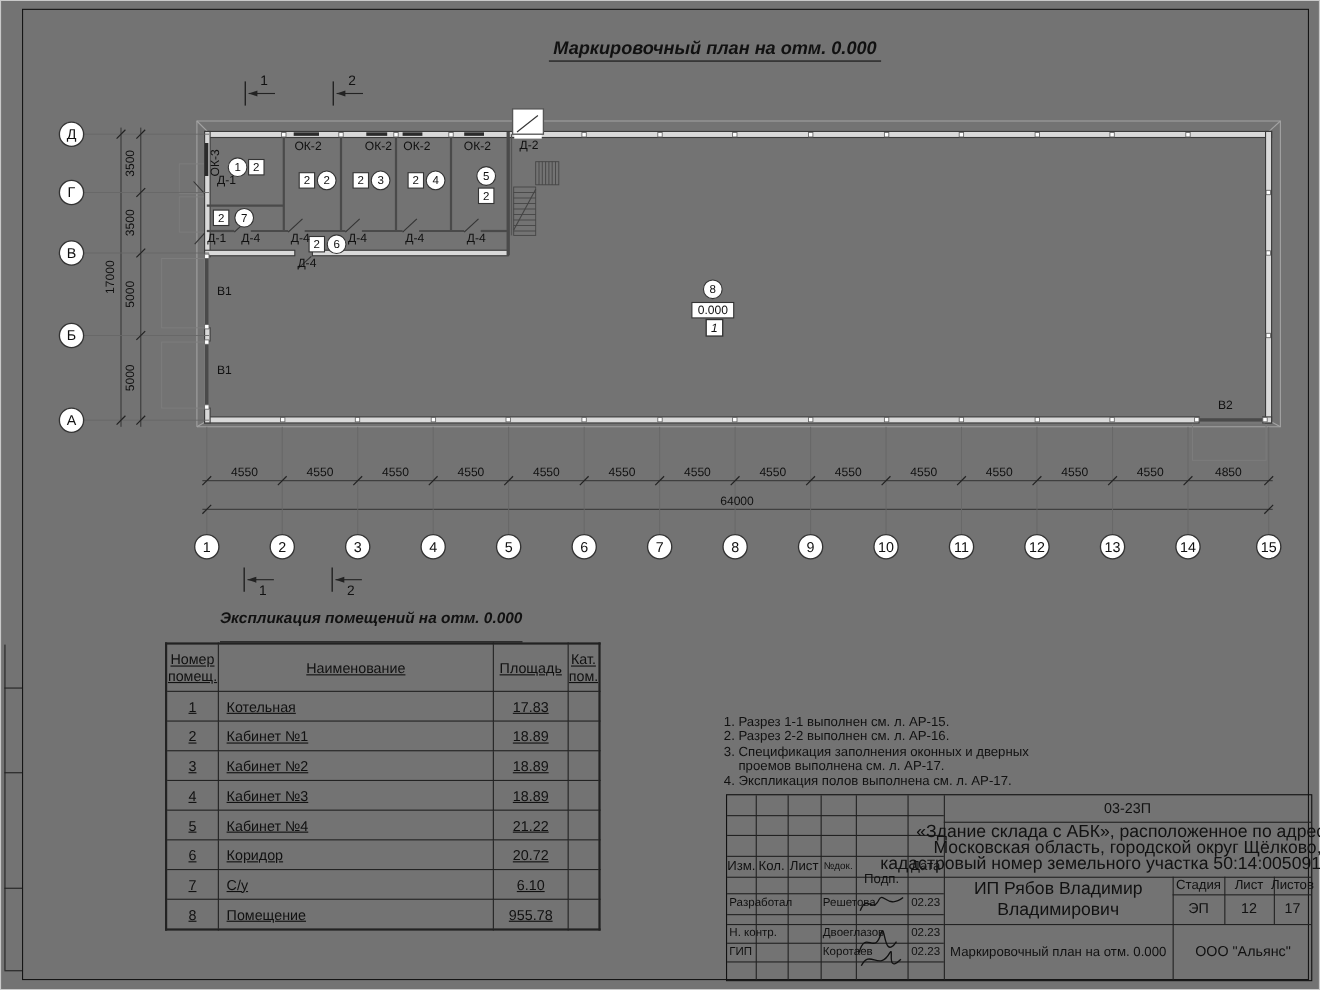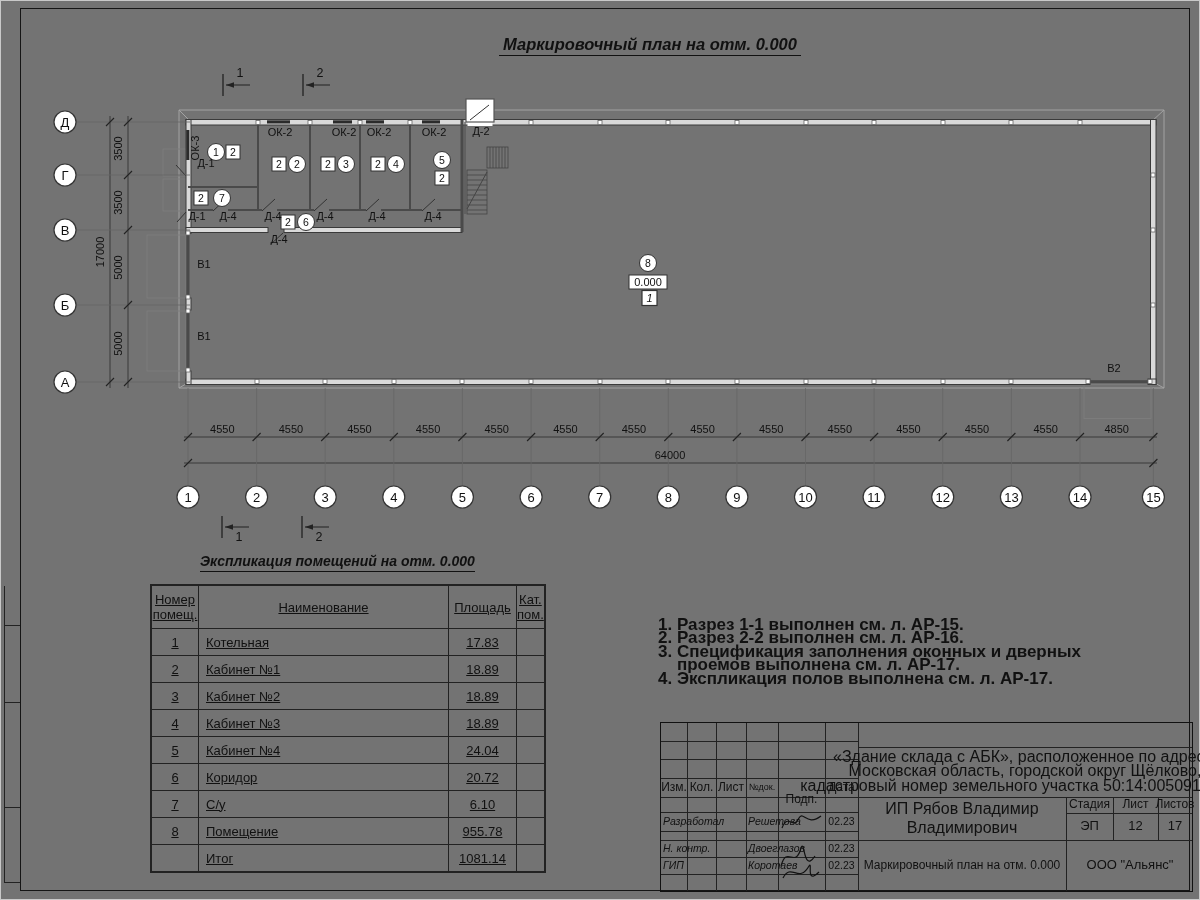--- a/index.html
+++ b/index.html
@@ -5,47 +5,47 @@
   html,body{margin:0;padding:0;background:#ffffff;}
   .sheet{position:relative;width:1200px;height:900px;background:#737373;overflow:hidden;
          font-family:"Liberation Sans",sans-serif;color:#111;
          box-shadow:inset 0 0 0 1px #c9c9c9;}
   .abs{position:absolute;}
   .frame{position:absolute;left:20px;top:8px;width:1168px;height:881px;border:1.7px solid #151515;}
   .main-title{position:absolute;left:400px;top:35px;width:500px;text-align:center;
               font-size:16.5px;font-weight:bold;font-style:italic;}
   .main-title span{border-bottom:1.4px solid #111;padding:0 4px 2px 4px;}
   .table-title{position:absolute;left:200px;top:553px;font-size:14px;font-weight:bold;font-style:italic;}
-  .table-title span{border-bottom:1.3px solid #111;padding-bottom:2px;}
+  .table-title span{border-bottom:1.3px solid #111;padding-bottom:14px;}
   svg{position:absolute;left:0;top:0;}
   svg text{font-family:"Liberation Sans",sans-serif;fill:#111;}
   .t-dim{font-size:11px;}
   .t-ax{font-size:13px;}
   .t-tag{font-size:10.5px;}
   .t-lbl{font-size:11px;}
   .t-sec{font-size:12.5px;}
   
   .room-table{position:absolute;left:150px;top:584px;border-collapse:collapse;table-layout:fixed;text-decoration:underline;}
   .room-table th,.room-table td{border:1px solid #222;font-weight:normal;font-size:13px;
       padding:0;overflow:hidden;}
   .room-table{border:2px solid #222;}
   .room-table thead th{height:42px;font-size:13px;}
   .room-table tbody td{height:26px;}
   .c-num{width:46px;text-align:center;}
   .c-name{width:242px;text-align:left;padding-left:7px !important;}
   .c-area{width:67px;text-align:center;}
   .c-cat{width:26px;text-align:center;font-size:12px;}
   .room-table thead th{border-bottom:1.8px solid #222;}
   
-  .notes{position:absolute;left:658px;top:618px;font-size:17px;line-height:13.4px;white-space:pre;font-weight:bold;}
+  .notes{position:absolute;left:658px;top:650px;font-size:12px;line-height:13.4px;white-space:pre;}
   
   .stamp{position:absolute;left:660px;top:722px;width:531px;height:168px;border:1.8px solid #111;box-sizing:content-box;}
   .stamp .ln{position:absolute;background:#222;}
   .cell{position:absolute;display:flex;align-items:center;justify-content:center;text-align:center;line-height:1.15;}
-  .cell.left{justify-content:flex-start;text-align:right;font-style:italic;}
+  .cell.left{justify-content:flex-start;text-align:right;}
   .f13{font-size:13px;} .f12{font-size:12px;} .f11{font-size:16px;} .f10{font-size:10.5px;} .f9{font-size:9px;}
   .margin-line{position:absolute;background:#222;}
 </style>
 </head>
 <body>
 
 <div class="sheet">
 
   <div class="frame"></div>
 
@@ -410,45 +410,39 @@
         </tr>
         <tr>
           <td class="c-num">4</td>
           <td class="c-name">Кабинет №3</td>
           <td class="c-area">18.89</td>
           <td class="c-cat"></td>
         </tr>
         <tr>
           <td class="c-num">5</td>
           <td class="c-name">Кабинет №4</td>
-          <td class="c-area">24.04</td>
+          <td class="c-area">21.22</td>
           <td class="c-cat"></td>
         </tr>
         <tr>
           <td class="c-num">6</td>
           <td class="c-name">Коридор</td>
           <td class="c-area">20.72</td>
           <td class="c-cat"></td>
         </tr>
         <tr>
           <td class="c-num">7</td>
           <td class="c-name">С/у</td>
           <td class="c-area">6.10</td>
           <td class="c-cat"></td>
         </tr>
         <tr>
           <td class="c-num">8</td>
           <td class="c-name">Помещение</td>
           <td class="c-area">955.78</td>
-          <td class="c-cat"></td>
-        </tr>
-        <tr>
-          <td class="c-num"></td>
-          <td class="c-name" style="padding-left: 14px;">Итог</td>
-          <td class="c-area">1081.14</td>
           <td class="c-cat"></td>
         </tr>
       </tbody>
   </table>
 
   <div class="notes">1. Разрез 1-1 выполнен см. л. АР-15.
 2. Разрез 2-2 выполнен см. л. АР-16.
 3. Спецификация заполнения оконных и дверных
     проемов выполнена см. л. АР-17.
 4. Экспликация полов выполнена см. л. АР-17.</div>
@@ -472,20 +466,21 @@
         <div class="ln" style="left: 0px; top: 151px; width: 197px; height: 1px;"></div>
         <div class="ln" style="left: 197px; top: 24px; width: 334px; height: 1px;"></div>
         <div class="ln" style="left: 197px; top: 74px; width: 334px; height: 1px;"></div>
         <div class="ln" style="left: 197px; top: 117px; width: 334px; height: 1px;"></div>
         <div class="ln" style="left: 405px; top: 74px; width: 1px; height: 94px;"></div>
         <div class="ln" style="left: 452px; top: 74px; width: 1px; height: 43px;"></div>
         <div class="ln" style="left: 497px; top: 74px; width: 1px; height: 43px;"></div>
         <div class="ln" style="left: 405px; top: 90px; width: 126px; height: 1px;"></div>
       </div>
 
+    <div class="cell f13" style="left:197px;top:2px;width:334px;height:20px;">03-23П</div>
 
     <div class="cell f11" style="left:200px;top:25px;width:328px;height:47px;white-space:pre;line-height:14.5px;">«Здание склада с АБК», расположенное по адресу:
 Московская область, городской округ Щёлково,
 кадастровый номер земельного участка 50:14:0050912:1696</div>
 
     <div class="cell f12" style="left:0;top:55px;width:26px;height:19px;">Изм.</div>
     <div class="cell f12" style="left:26px;top:55px;width:29px;height:19px;">Кол.</div>
     <div class="cell f12" style="left:55px;top:55px;width:30px;height:19px;">Лист</div>
     <div class="cell f9" style="left:85px;top:55px;width:32px;height:19px;">№док.</div>
     <div class="cell f12" style="left:117px;top:55px;width:47px;height:19px;margin-top:12px;">Подп.</div>

